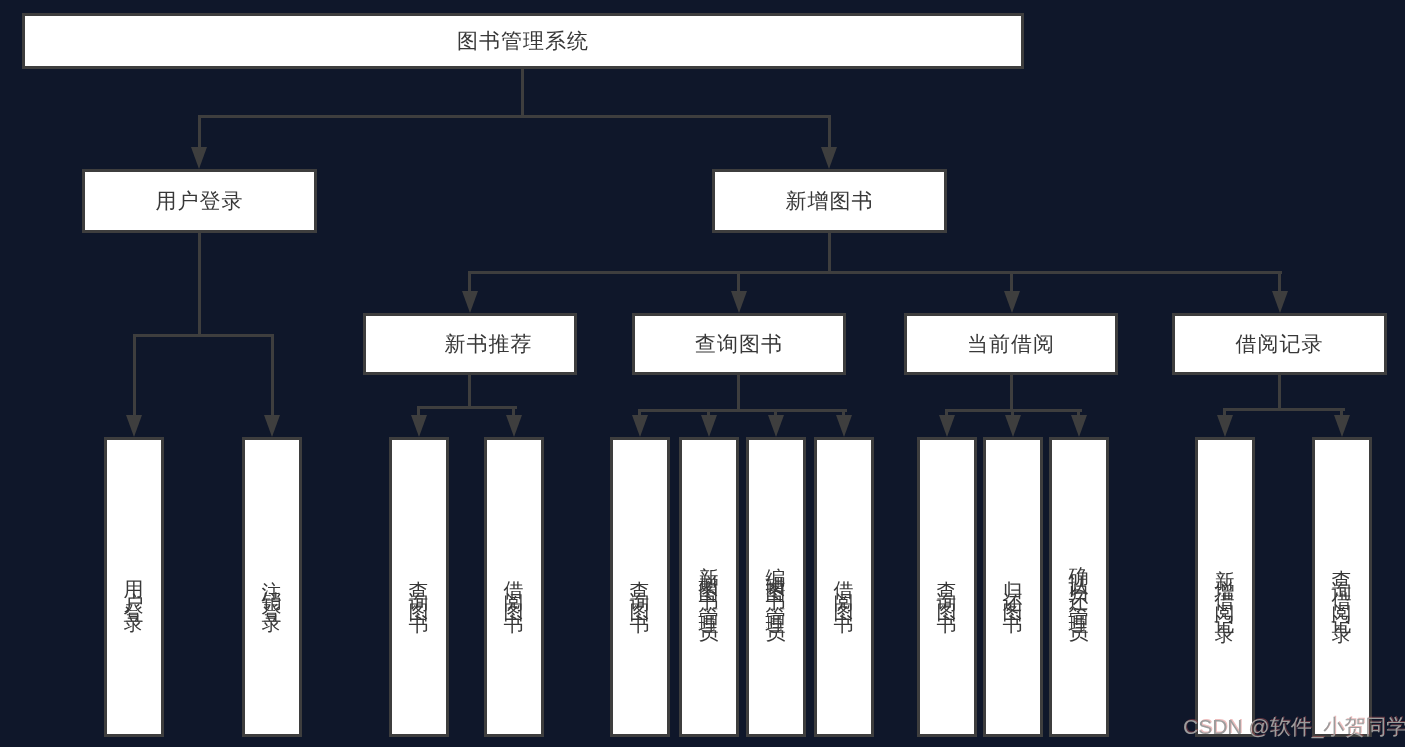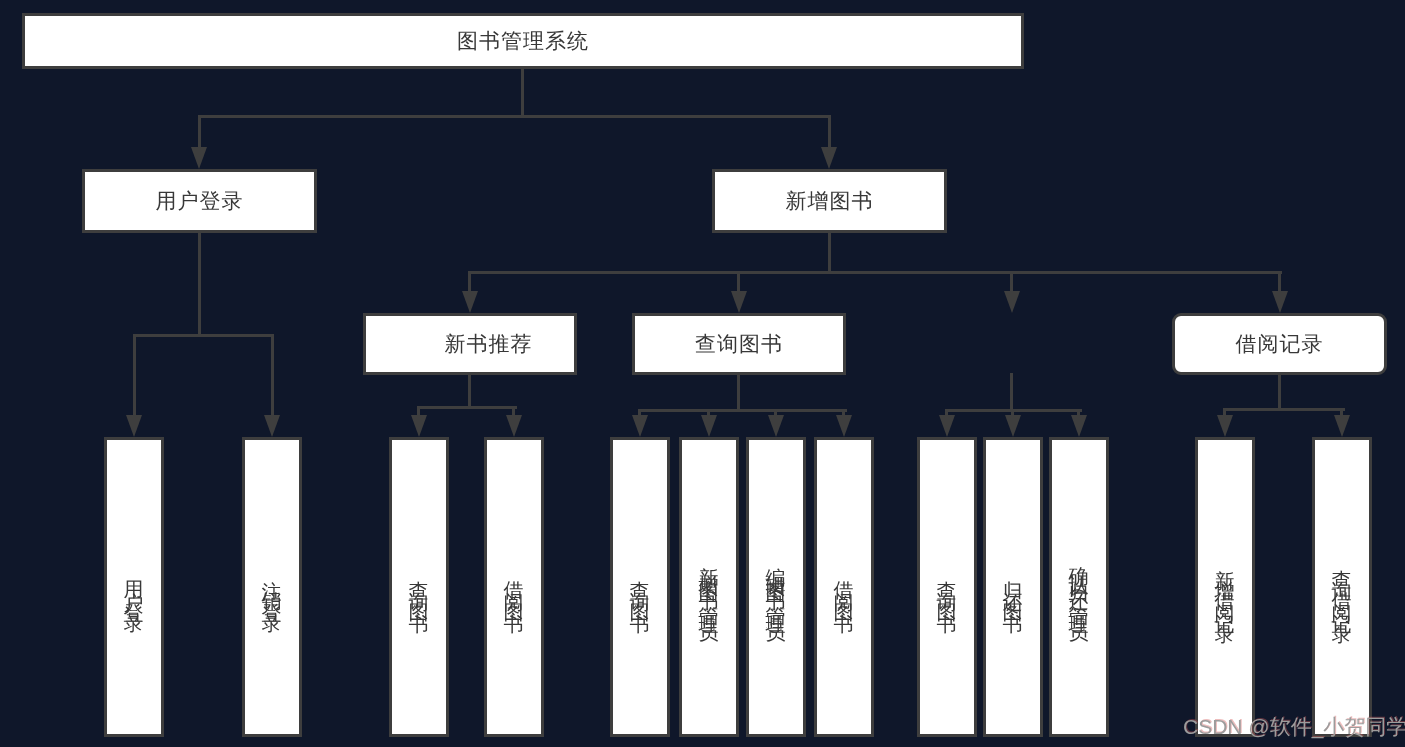--- a/index.html
+++ b/index.html
@@ -34,39 +34,40 @@
     position:absolute;left:1183px;top:713px;font-size:21px;color:#9c9c9c;
     text-shadow:1px -1px 0 rgba(210,90,90,0.40);white-space:nowrap;z-index:5;
   }
   
   .b-root{left:22px;top:13px;width:1002px;height:56px;}
   .b-l2-0{left:82px;top:169px;width:235px;height:64px;}
   .b-l2-1{left:712px;top:169px;width:235px;height:64px;}
   .b-l3-0{left:363px;top:313px;width:214px;height:62px;padding-left:37px;}
   .b-l3-1{left:632px;top:313px;width:214px;height:62px;}
   .b-l3-2{left:904px;top:313px;width:214px;height:62px;}
-  .b-l3-3{left:1172px;top:313px;width:215px;height:62px;border-radius:9px;}
+  .b-l3-3{left:1172px;top:313px;width:215px;height:62px;}
   .b-g1-0{left:104px;} .b-g1-1{left:242px;}
   .b-g2-0{left:389px;} .b-g2-1{left:484px;}
   .b-g3-0{left:610px;} .b-g3-1{left:679px;} .b-g3-2{left:746px;} .b-g3-3{left:814px;}
   .b-g4-0{left:917px;} .b-g4-1{left:983px;} .b-g4-2{left:1049px;}
   .b-g5-0{left:1195px;} .b-g5-1{left:1312px;}
 </style>
 </head>
 <body>
 
 <div class="canvas">
 
   <div class="hbox b-root">图书管理系统</div>
 
   <div class="hbox b-l2-0">用户登录</div>
   <div class="hbox b-l2-1">新增图书</div>
 
   <div class="hbox b-l3-0">新书推荐</div>
   <div class="hbox b-l3-1">查询图书</div>
+  <div class="hbox b-l3-2">当前借阅</div>
   <div class="hbox b-l3-3">借阅记录</div>
 
   <div class="vbox b-g1-0">
       <span>用户登录</span>
     </div>
   <div class="vbox b-g1-1">
       <span>注销登录</span>
     </div>
 
   <div class="vbox b-g2-0">

